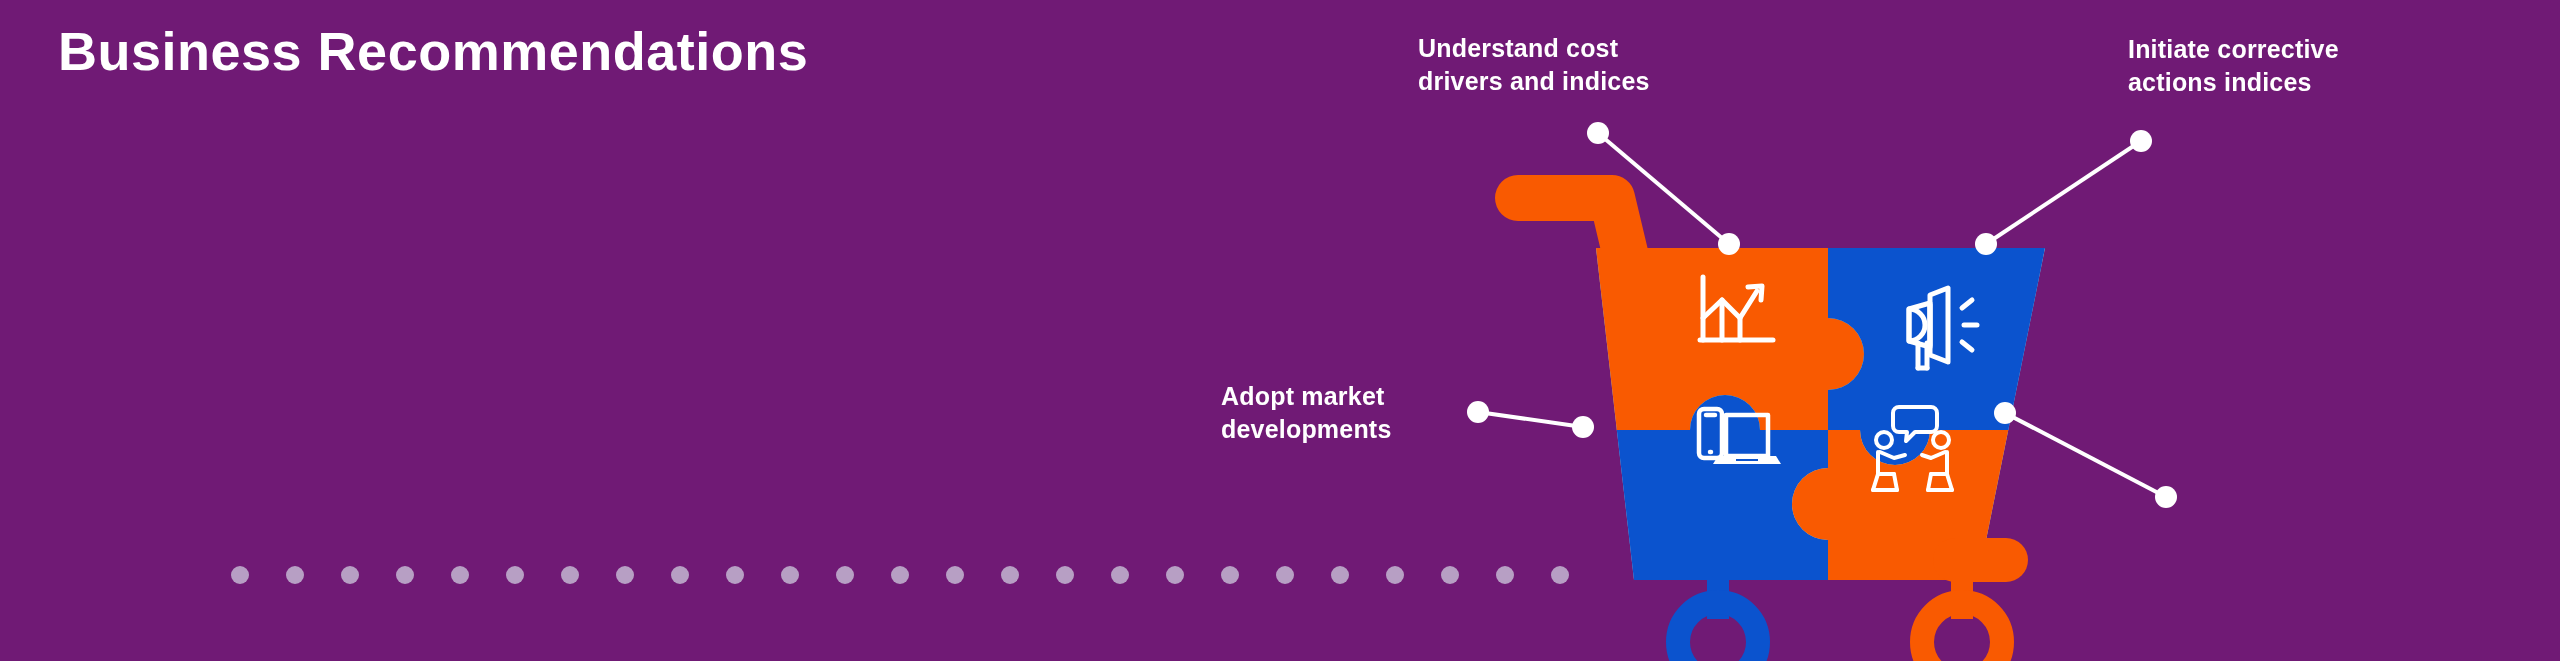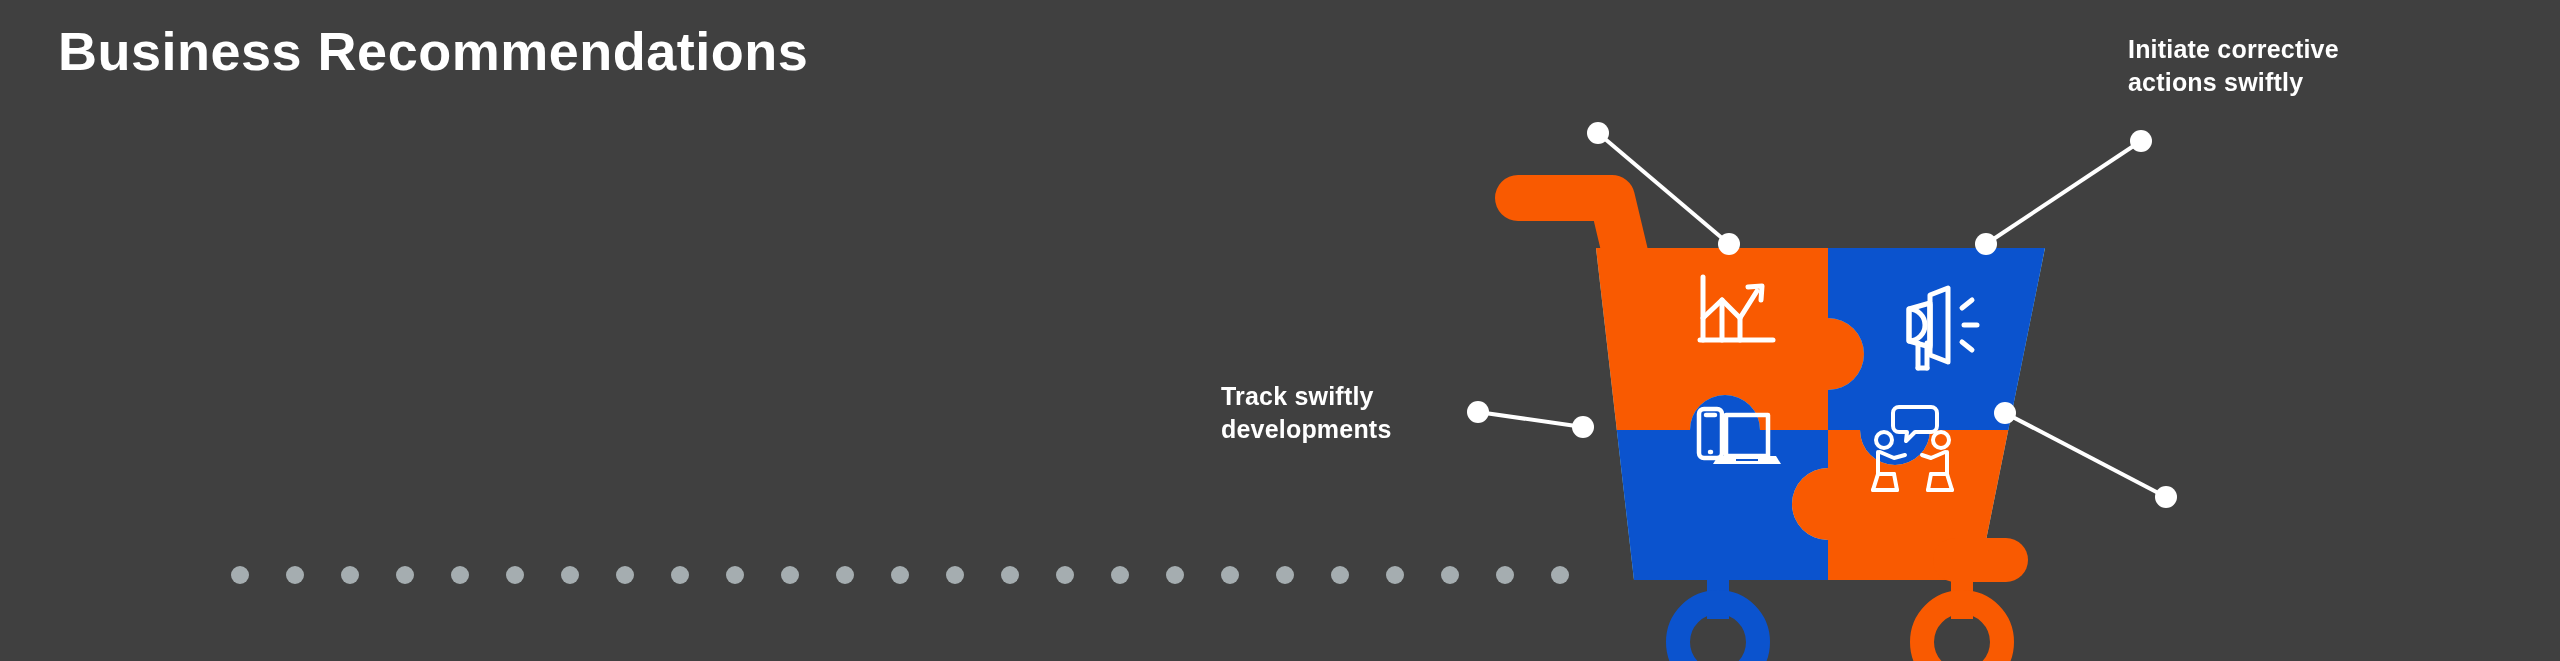--- a/index.html
+++ b/index.html
@@ -8,21 +8,21 @@
     padding: 0;
     background: #90d2e4;
   }
   body {
     font-family: "Liberation Sans", sans-serif;
   }
   .stage {
     position: relative;
     width: 2560px;
     height: 661px;
-    background: #404040;
+    background: #701a75;
     overflow: hidden;
     text-decoration: underline;
   }
 
   
   .page-title {
     position: absolute;
     left: 58px;
     top: 22px;
     font-size: 54px;
@@ -267,21 +267,23 @@
       <g>
         <line x1="2005" y1="413" x2="2166" y2="497"></line>
         <circle cx="2005" cy="413" r="11" stroke="none"></circle>
         <circle cx="2166" cy="497" r="11" stroke="none"></circle>
       </g>
     </g>
   </svg>
 
   <div class="page-title">Business Recommendations</div>
 
+  <div class="callout callout-a">Understand cost
+drivers and indices</div>
 
   <div class="callout callout-b">Initiate corrective
-actions swiftly</div>
-
-  <div class="callout callout-c">Track swiftly
+actions indices</div>
+
+  <div class="callout callout-c">Adopt market
 developments</div>
 
 
 </div>
 
 </body></html>

